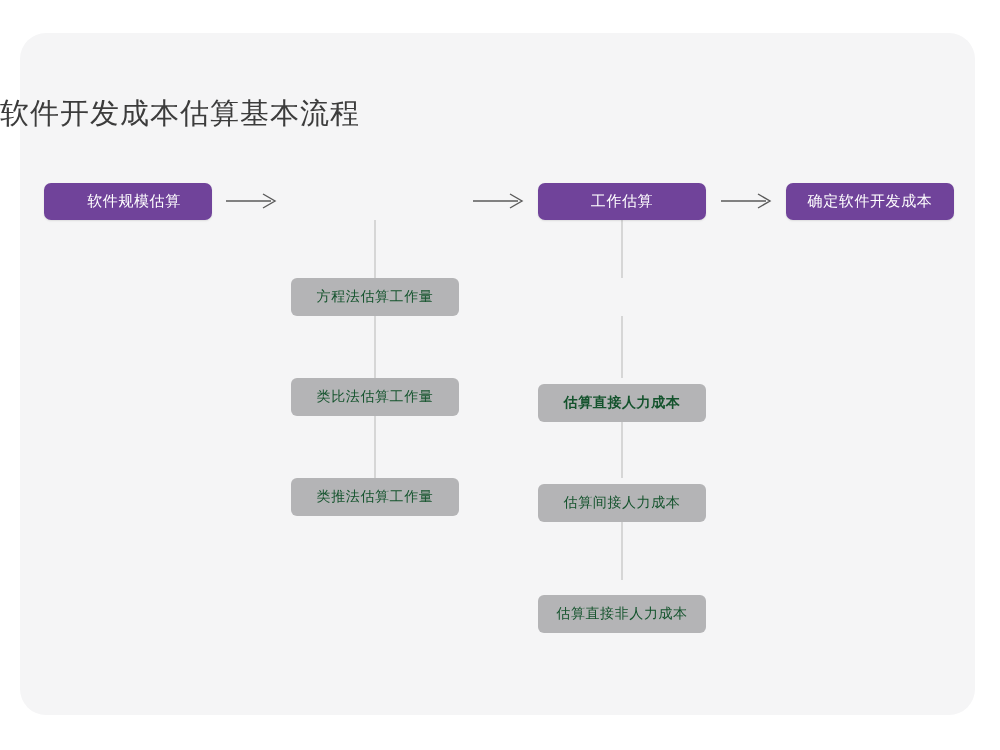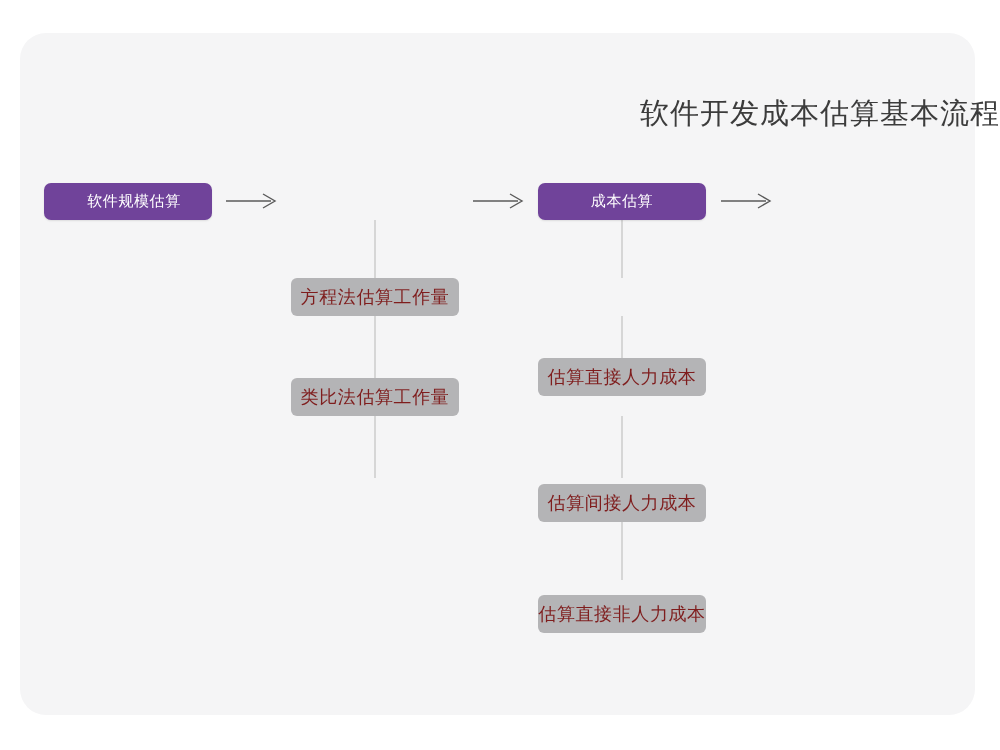--- a/index.html
+++ b/index.html
@@ -29,21 +29,21 @@
     height: 682px;
     background: #f5f5f6;
     border-radius: 26px;
   }
 
   #chart-title {
     position: absolute;
     left: 0;
     top: 93px;
     width: 1000px;
-    text-align: right;
+    text-align: left;
     font-size: 29px;
     line-height: 40px;
     color: #3c3c3c;
     letter-spacing: 1px;
     white-space: nowrap;
   }
 
   
   .connector {
     position: absolute;
@@ -80,22 +80,22 @@
     color: #ffffff;
     font-size: 15px;
     letter-spacing: 0.6px;
     box-shadow: 0 1px 2px rgba(0,0,0,0.10);
   }
 
   .node.sub {
     width: 168px;
     height: 38px;
     background: #b4b4b6;
-    color: #7f1d1d;
-    font-size: 18px;
+    color: #14532d;
+    font-size: 14px;
     letter-spacing: 0.6px;
     border-radius: 6px;
   }
 
   
   .col-1 { left: 44px; padding-left: 12px; }
   .col-2 { left: 291px; }
   .col-3 { left: 538px; }
   .col-4 { left: 786px; }
 
@@ -134,22 +134,24 @@
     </svg>
   </div>
   <div class="arrow arrow-3">
     <svg width="54" height="18" viewBox="0 0 54 18">
       <path d="M1 9 H46" stroke="#5a5a5a" stroke-width="1.4" fill="none"></path>
       <path d="M38 2 L50 9 L38 16" stroke="#5a5a5a" stroke-width="1.4" fill="none"></path>
     </svg>
   </div>
 
   <div class="node stage col-1">软件规模估算</div>
-  <div class="node stage col-3">成本估算</div>
+  <div class="node stage col-3">工作估算</div>
+  <div class="node stage col-4">确定软件开发成本</div>
 
   <div class="node sub col-2" style="top:278px;">方程法估算工作量</div>
   <div class="node sub col-2" style="top:378px;">类比法估算工作量</div>
+  <div class="node sub col-2" style="top:478px;">类推法估算工作量</div>
 
-  <div class="node sub col-3" style="top:358px;">估算直接人力成本</div>
+  <div class="node sub col-3" style="top:384px;font-weight:bold;">估算直接人力成本</div>
   <div class="node sub col-3" style="top:484px;">估算间接人力成本</div>
   <div class="node sub col-3" style="top:580px;margin-top:15px;">估算直接非人力成本</div>
 
 </div>
 
 </body></html>

